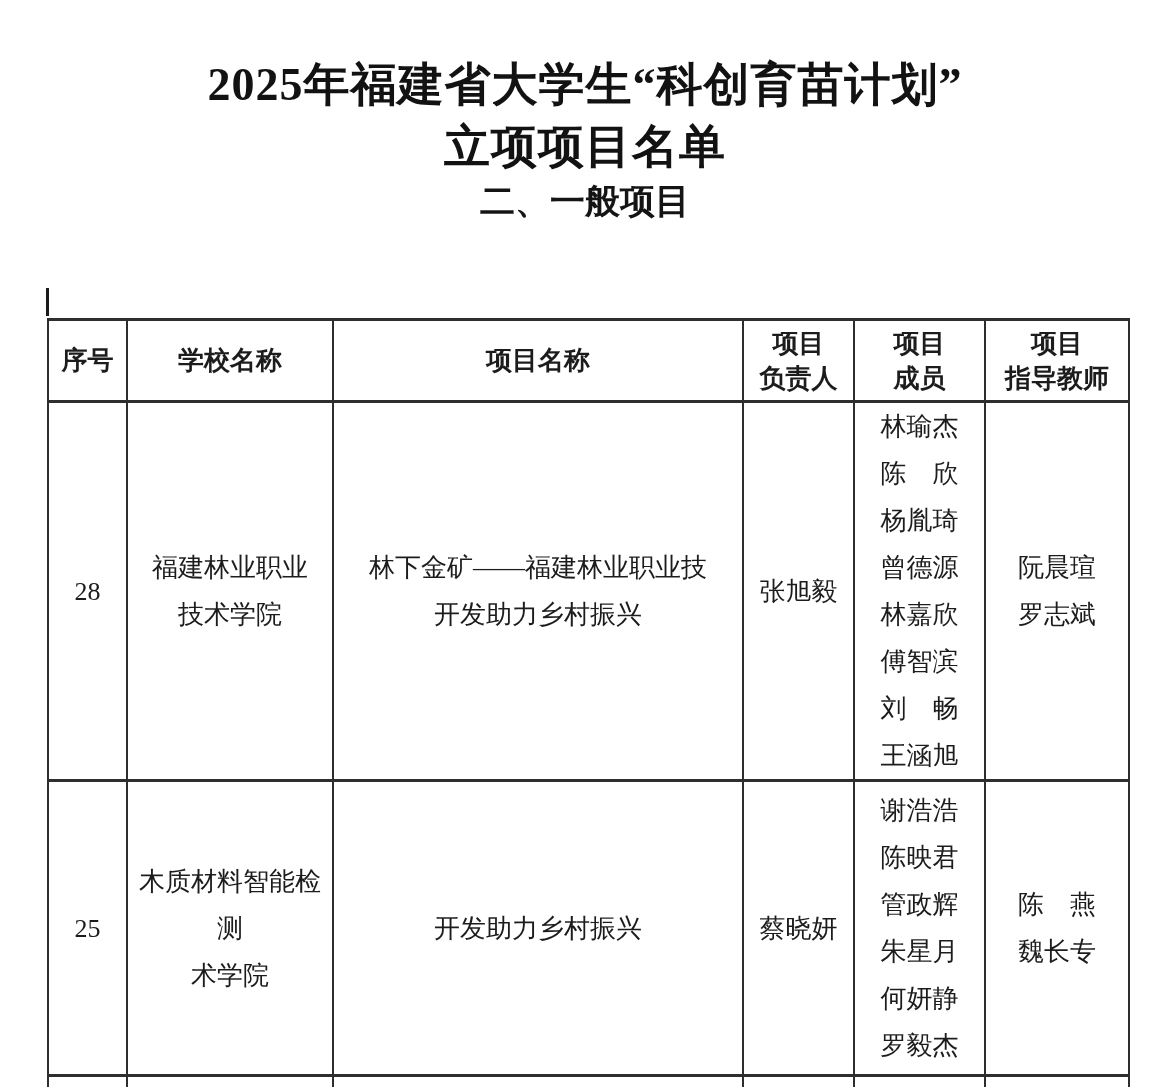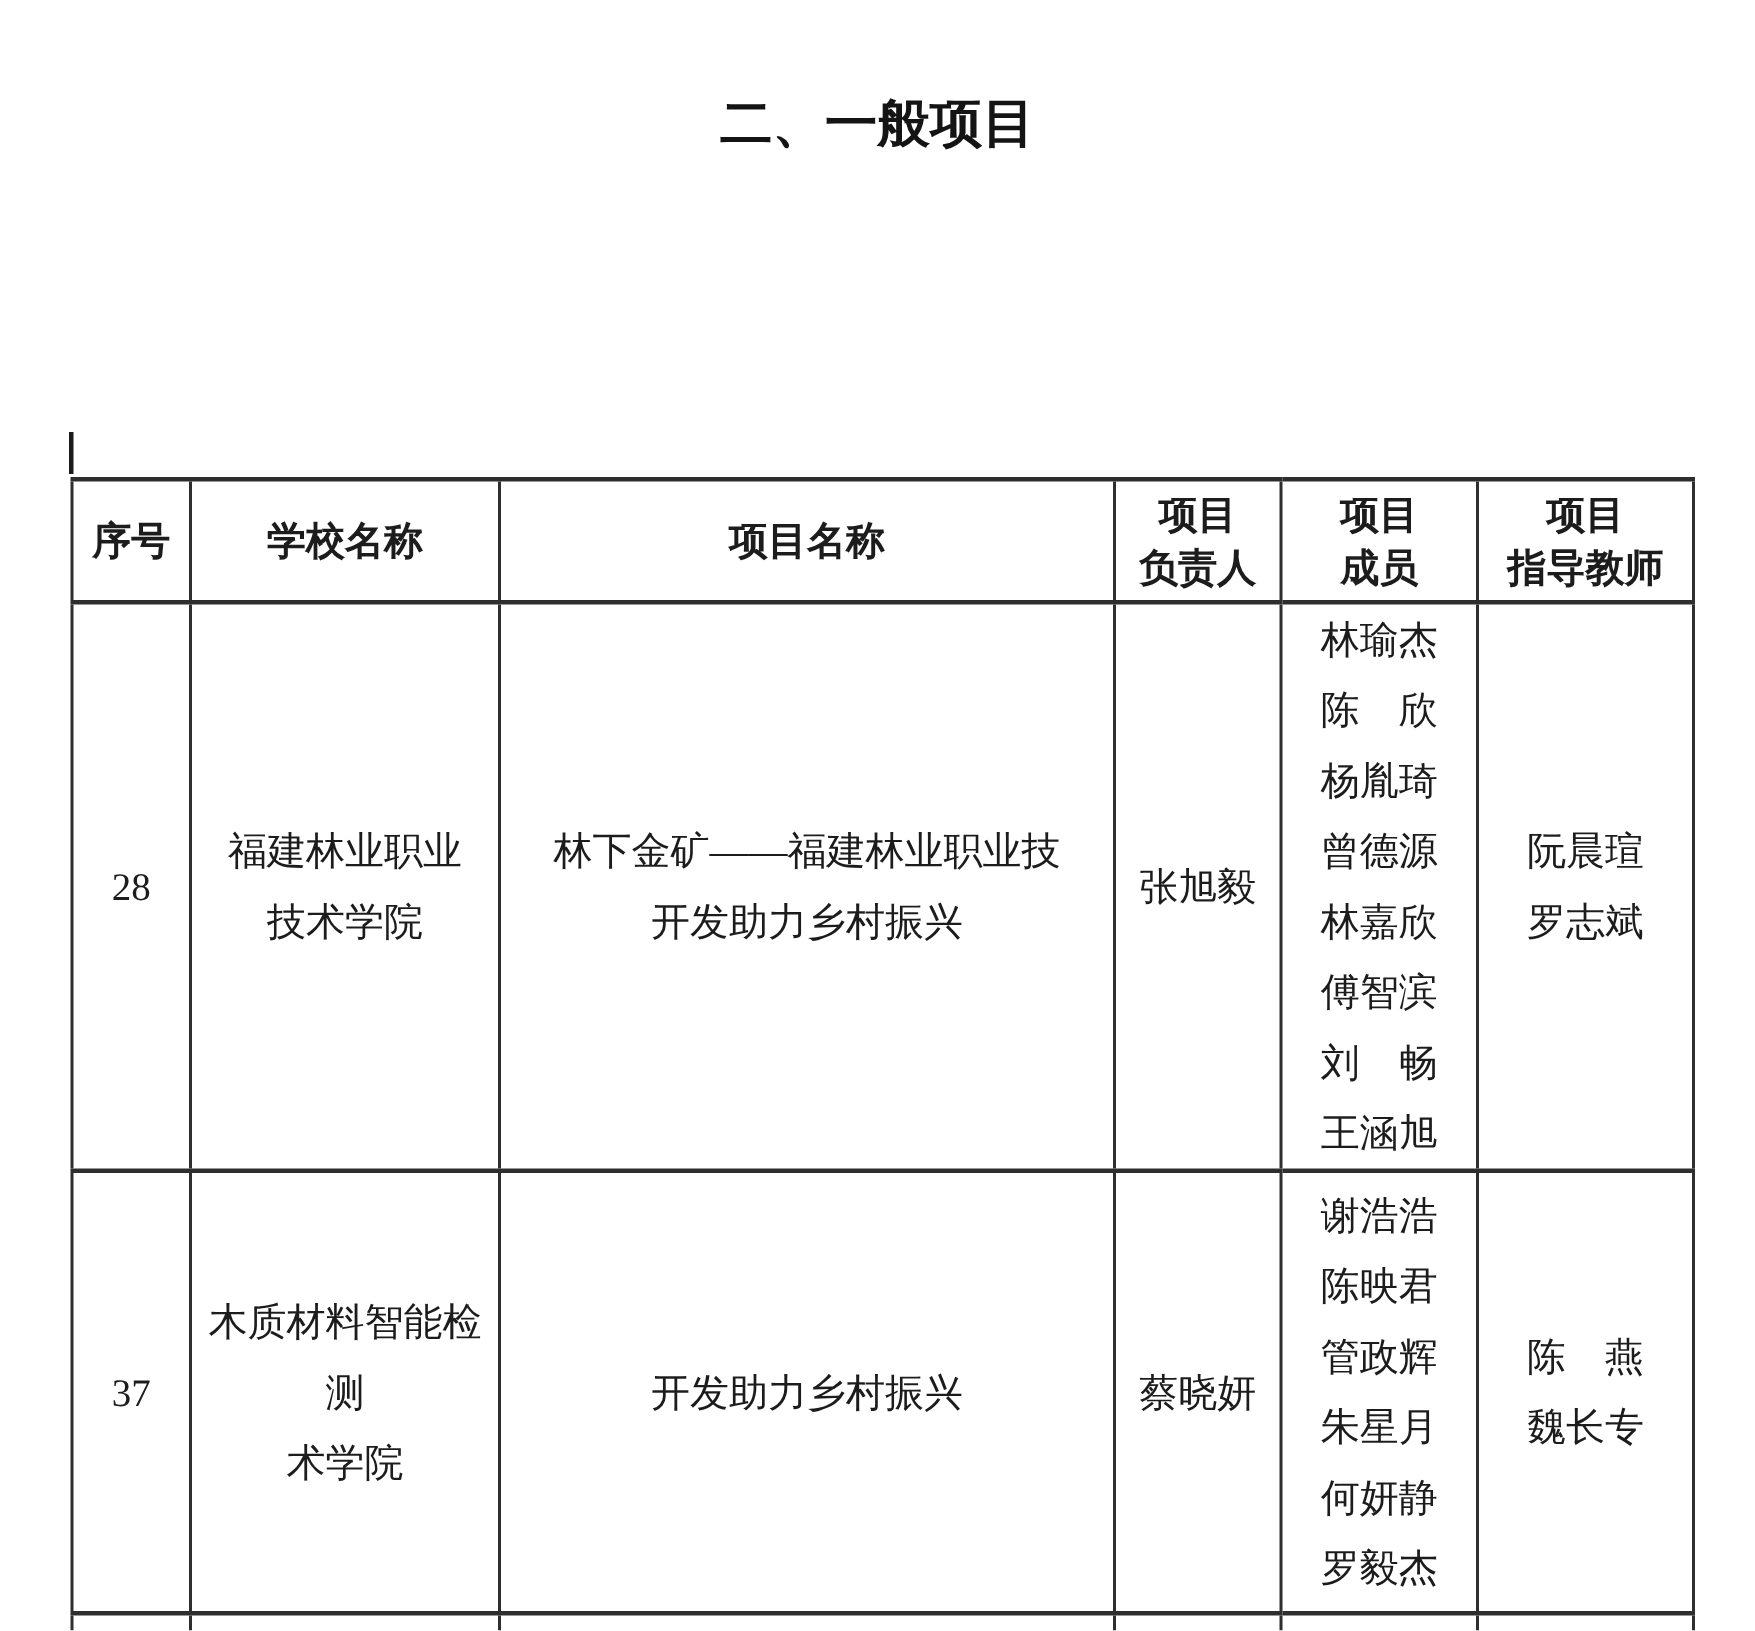--- a/index.html
+++ b/index.html
@@ -16,21 +16,20 @@
   .doc-title {
     padding-top: 54px;
     text-align: center;
     font-size: 46px;
     line-height: 62px;
     font-weight: 700;
     color: #121212;
     letter-spacing: 1px;
   }
   .section-heading {
-    margin-top: 60px;
     text-align: center;
     font-size: 35px;
     line-height: 46px;
     font-weight: 700;
     font-family: "Liberation Sans", "DejaVu Sans", sans-serif;
     color: #141414;
   }
   .cursor-mark {
     position: absolute;
     left: 46px;
@@ -68,20 +67,21 @@
   table.projects tbody td { line-height: 47px; font-weight: 400; }
   #rows-body tr:nth-child(1) { height: 370px; }
   #rows-body tr:nth-child(2) { height: 295px; }
   tbody.partial tr { height: 62px; }
 </style>
 </head>
 <body>
 
 <div class="page">
 
+  <h1 class="doc-title"><span>2025年福建省大学生“科创育苗计划”</span><br><span>立项项目名单</span></h1>
 
   <h2 class="section-heading">二、一般项目</h2>
 
   <div class="cursor-mark"></div>
 
   <table class="projects">
     <colgroup>
       <col style="width:79px">
       <col style="width:206px">
       <col style="width:410px">
@@ -115,21 +115,21 @@
 杨胤琦
 曾德源
 林嘉欣
 傅智滨
 刘　畅
 王涵旭</td>
           <td>阮晨瑄
 罗志斌</td>
         </tr>
         <tr>
-          <td>37</td>
+          <td>25</td>
           <td>木质材料智能检测
 术学院</td>
           <td>开发助力乡村振兴</td>
           <td>蔡晓妍</td>
           <td>谢浩浩
 陈映君
 管政辉
 朱星月
 何妍静
 罗毅杰</td>

